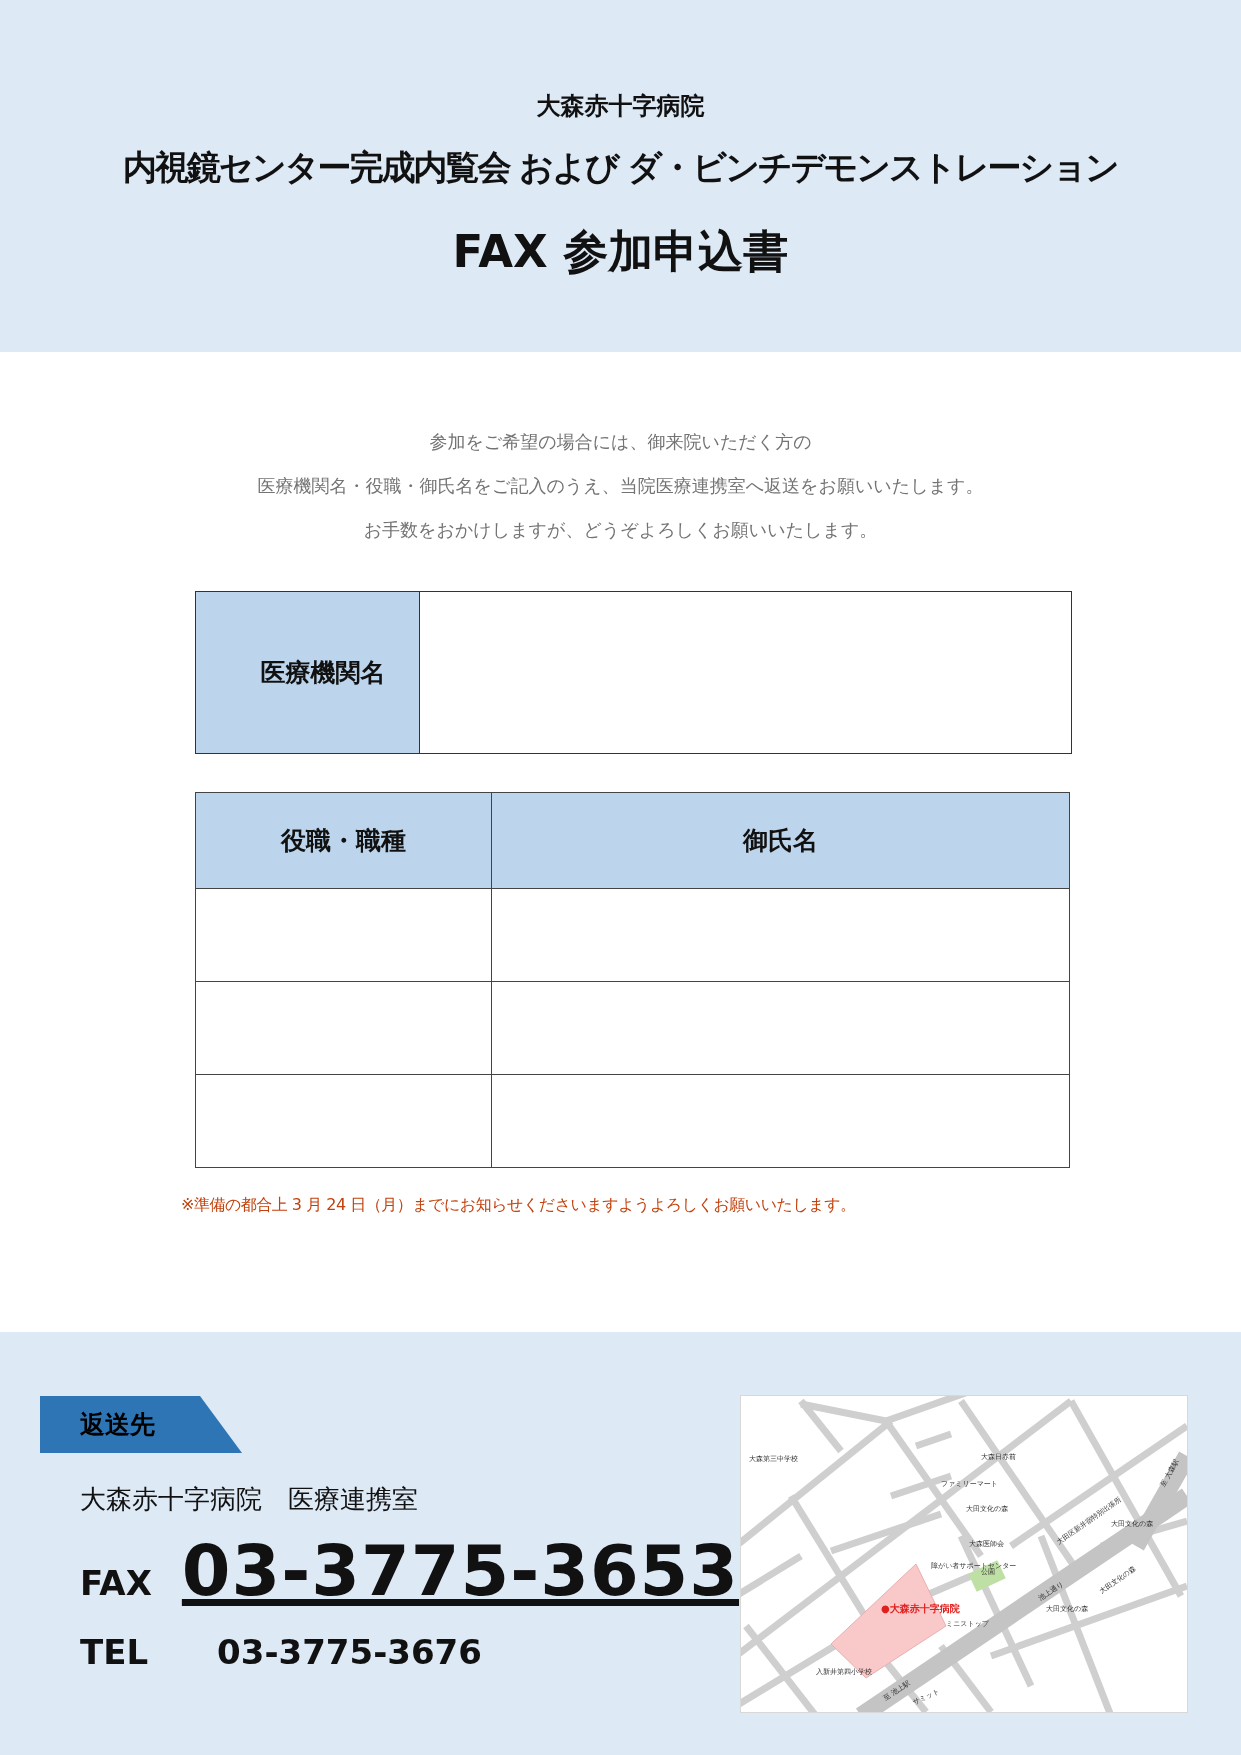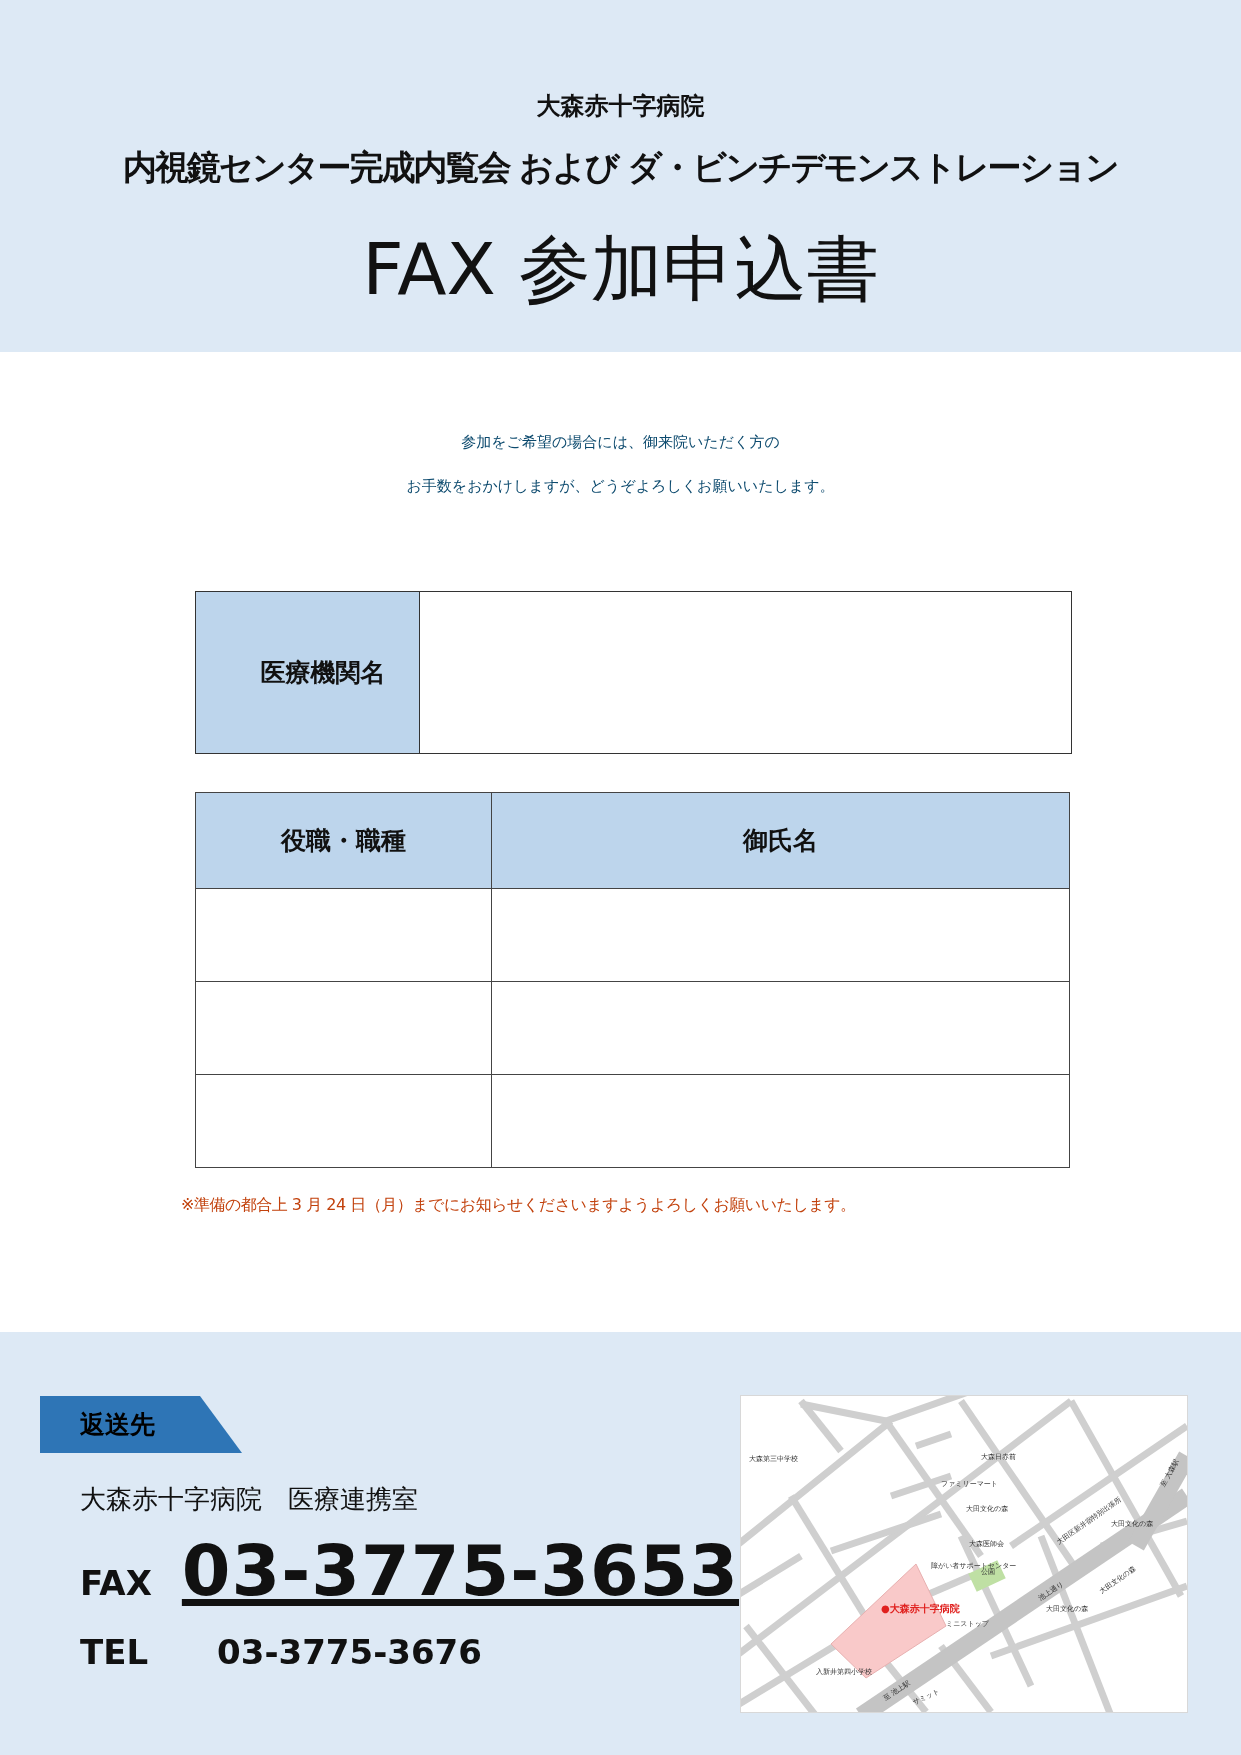--- a/index.html
+++ b/index.html
@@ -16,25 +16,25 @@
   .title-line1 {
     position: absolute; left: 0; width: 1241px; top: 90px; text-align: center;
     font-size: 24px; font-weight: bold; letter-spacing: 0px;
   }
   .title-line2 {
     position: absolute; left: 0; width: 1241px; top: 145px; text-align: center;
     font-size: 34px; font-weight: bold; letter-spacing: -2px; white-space: nowrap;
   }
   .title-main {
     position: absolute; left: 0; width: 1241px; top: 222px; text-align: center;
-    font-size: 72px; font-weight: normal;
+    font-size: 45px; font-weight: bold;
   }
   .intro {
     position: absolute; left: 0; width: 1241px; top: 420px; text-align: center;
-    font-size: 15px; line-height: 44px; color: #0c4a6e;
+    font-size: 18px; line-height: 44px; color: #737373;
   }
   .intro div { white-space: nowrap; }
 
   table { border-collapse: collapse; position: absolute; }
   .inst-table { left: 195px; top: 591px; width: 877px; height: 163px; }
   .inst-table td { border: 1.5px solid #333; padding-left: 32px; }
   .inst-label {
     width: 190px; background: #bdd5ec; text-align: center;
     font-size: 25px; font-weight: bold;
   }
@@ -86,20 +86,21 @@
 <body>
 
 <div class="header-band">
   <div class="title-line1">大森赤十字病院</div>
   <div class="title-line2">内視鏡センター完成内覧会 および ダ・ビンチデモンストレーション</div>
   <div class="title-main">FAX 参加申込書</div>
 </div>
 
 <div class="intro">
   <div>参加をご希望の場合には、御来院いただく方の</div>
+  <div>医療機関名・役職・御氏名をご記入のうえ、当院医療連携室へ返送をお願いいたします。</div>
   <div>お手数をおかけしますが、どうぞよろしくお願いいたします。</div>
 </div>
 
 <table class="inst-table">
   <tbody>
       <tr>
     <td class="inst-label">医療機関名</td>
     <td class="inst-input"></td>
   </tr>
 </tbody>

